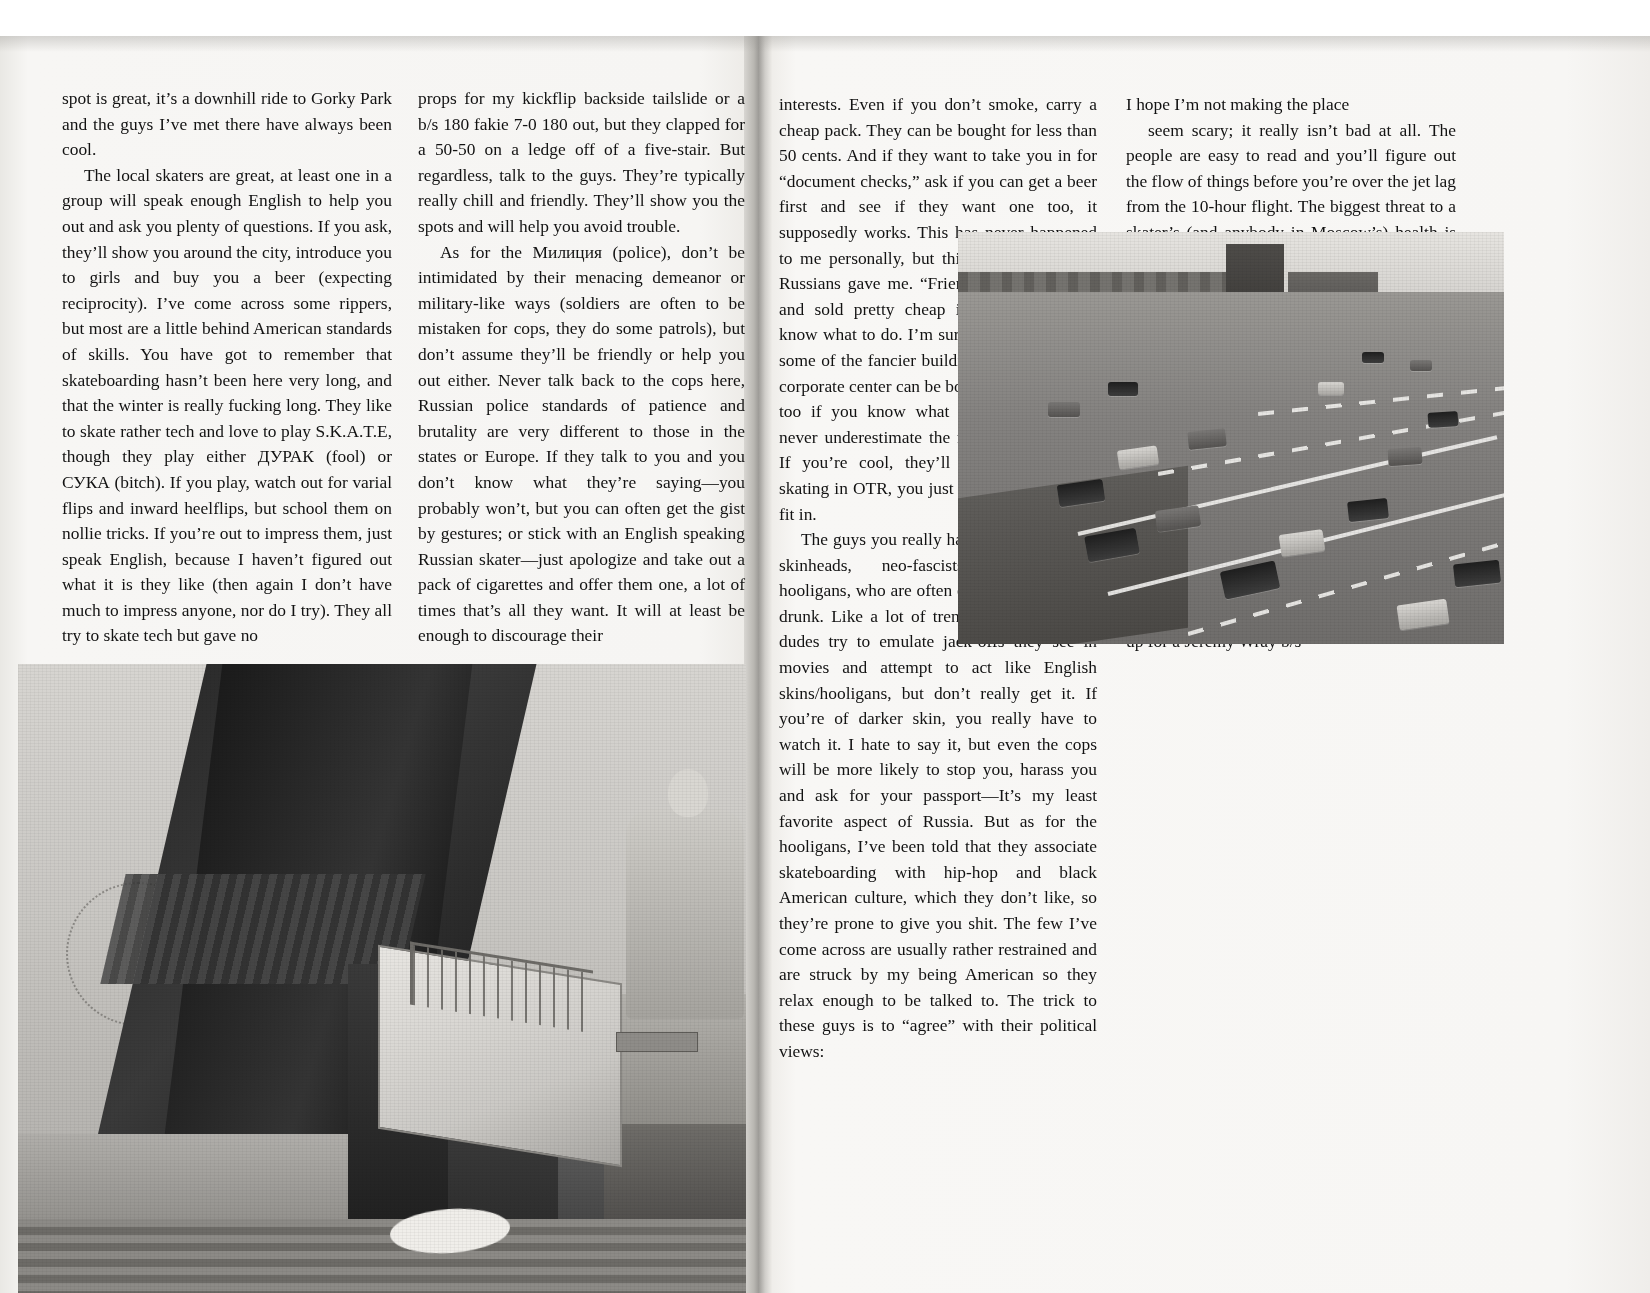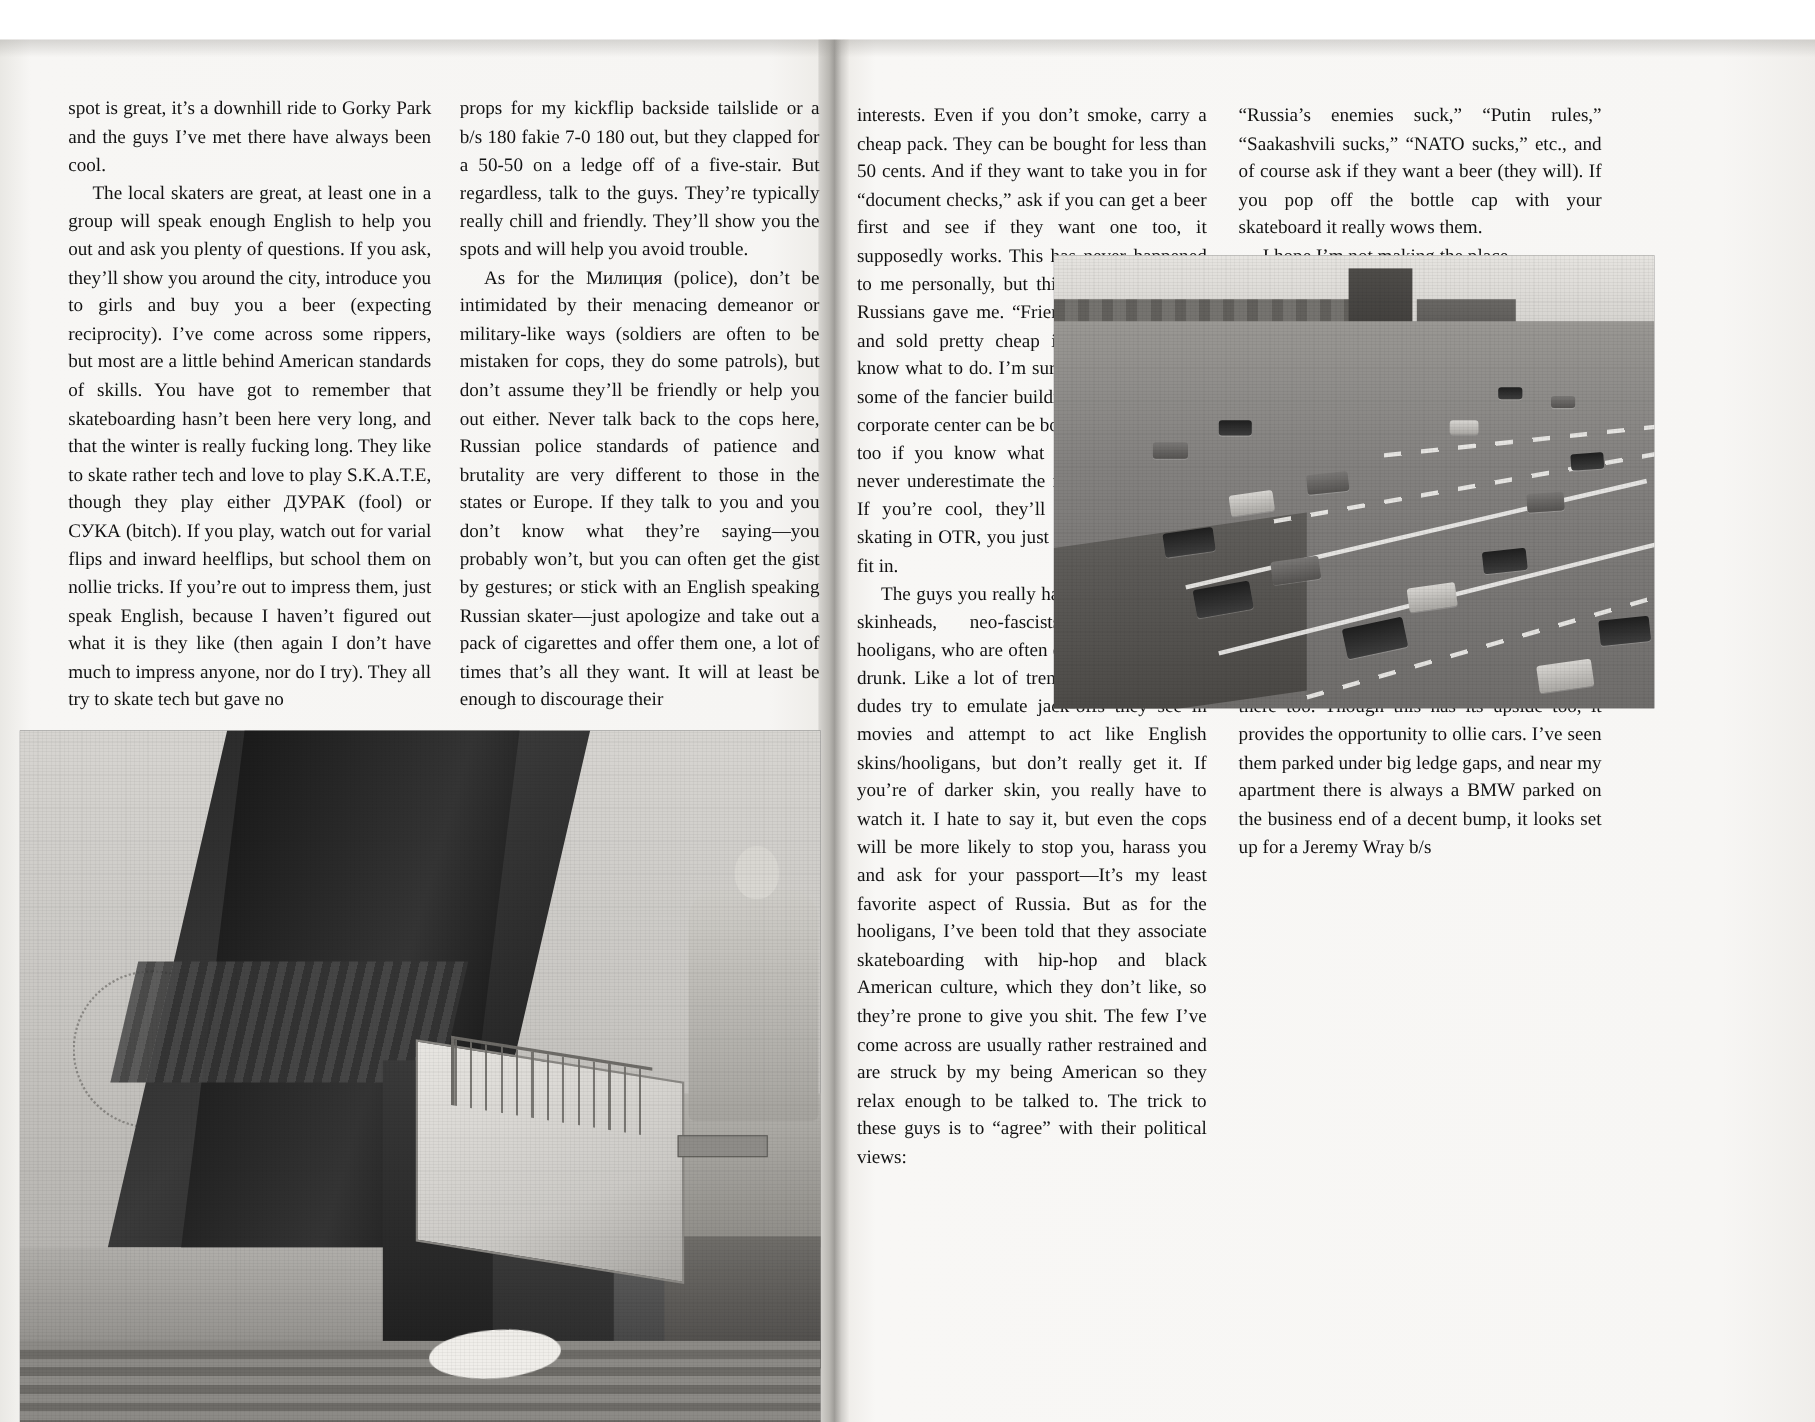--- a/index.html
+++ b/index.html
@@ -291,21 +291,20 @@
     <p>props for my kickflip backside tailslide or a b/s 180 fakie 7-0 180 out, but they clapped for a 50-50 on a ledge off of a five-stair. But regardless, talk to the guys. They’re typically really chill and friendly. They’ll show you the spots and will help you avoid trouble.</p>
     <p>As for the Милиция (police), don’t be intimidated by their menacing demeanor or military-like ways (soldiers are often to be mistaken for cops, they do some patrols), but don’t assume they’ll be friendly or help you out either. Never talk back to the cops here, Russian police standards of patience and brutality are very different to those in the states or Europe. If they talk to you and you don’t know what they’re saying—you probably won’t, but you can often get the gist by gestures; or stick with an English speaking Russian skater—just apologize and take out a pack of cigarettes and offer them one, a lot of times that’s all they want. It will at least be enough to discourage their</p>
   </div>
 
   <div class="col" id="col-r1">
     <p>interests. Even if you don’t smoke, carry a cheap pack. They can be bought for less than 50 cents. And if they want to take you in for “document checks,” ask if you can get a beer first and see if they want one too, it supposedly works. This has never happened to me personally, but this is the advice the Russians gave me. “Friends” can be bought and sold pretty cheap in Moscow if you know what to do. I’m sure security guards at some of the fancier buildings and in the new corporate center can be bought rather cheaply too if you know what you’re doing. And never underestimate the reach of the Mafia. If you’re cool, they’ll be cool—It’s like skating in OTR, you just got to know how to fit in.</p>
     <p>The guys you really have to watch are the skinheads, neo-fascists, and soccer hooligans, who are often one in the same and drunk. Like a lot of trends in Russia, these dudes try to emulate jack-offs they see in movies and attempt to act like English skins/hooligans, but don’t really get it. If you’re of darker skin, you really have to watch it. I hate to say it, but even the cops will be more likely to stop you, harass you and ask for your passport—It’s my least favorite aspect of Russia. But as for the hooligans, I’ve been told that they associate skateboarding with hip-hop and black American culture, which they don’t like, so they’re prone to give you shit. The few I’ve come across are usually rather restrained and are struck by my being American so they relax enough to be talked to. The trick to these guys is to “agree” with their political views:</p>
   </div>
 
   <div class="col" id="col-r2">
-    <p>“Russia’s enemies suck,” “Putin rules,” “Saakashvili sucks,” “NATO sucks,” etc., and of course ask if they want a beer (they will). If you pop off the bottle cap with your skateboard it really wows them.</p>
     <p>I hope I’m not making the place</p>
     <p>seem scary; it really isn’t bad at all. The people are easy to read and you’ll figure out the flow of things before you’re over the jet lag from the 10-hour flight. The biggest threat to a skater’s (and anybody in Moscow’s) health is the traffic. I’m not sure the Russians have really figured out how to drive, and I definitely don’t want to try to drive here. Any street can seem like the Autobahn; pedestrians never have the right of way, even in a crosswalk with a walk signal (you have to really watch out); the number of lanes painted on the road is no indication of how many there really are or where people will be driving and “off-street parking” means the sidewalk, so stay alert there too. Though this has its upside too, it provides the opportunity to ollie cars. I’ve seen them parked under big ledge gaps, and near my apartment there is always a BMW parked on the business end of a decent bump, it looks set up for a Jeremy Wray b/s</p>
   </div>
 
   <div class="photo" id="photo-monument">
     <div class="mon-sky"></div>
     <div class="mon-wheel"></div>
     <div class="mon-obelisk"></div>
     <div class="mon-obelisk2"></div>
     <div class="mon-reliefs"></div>

